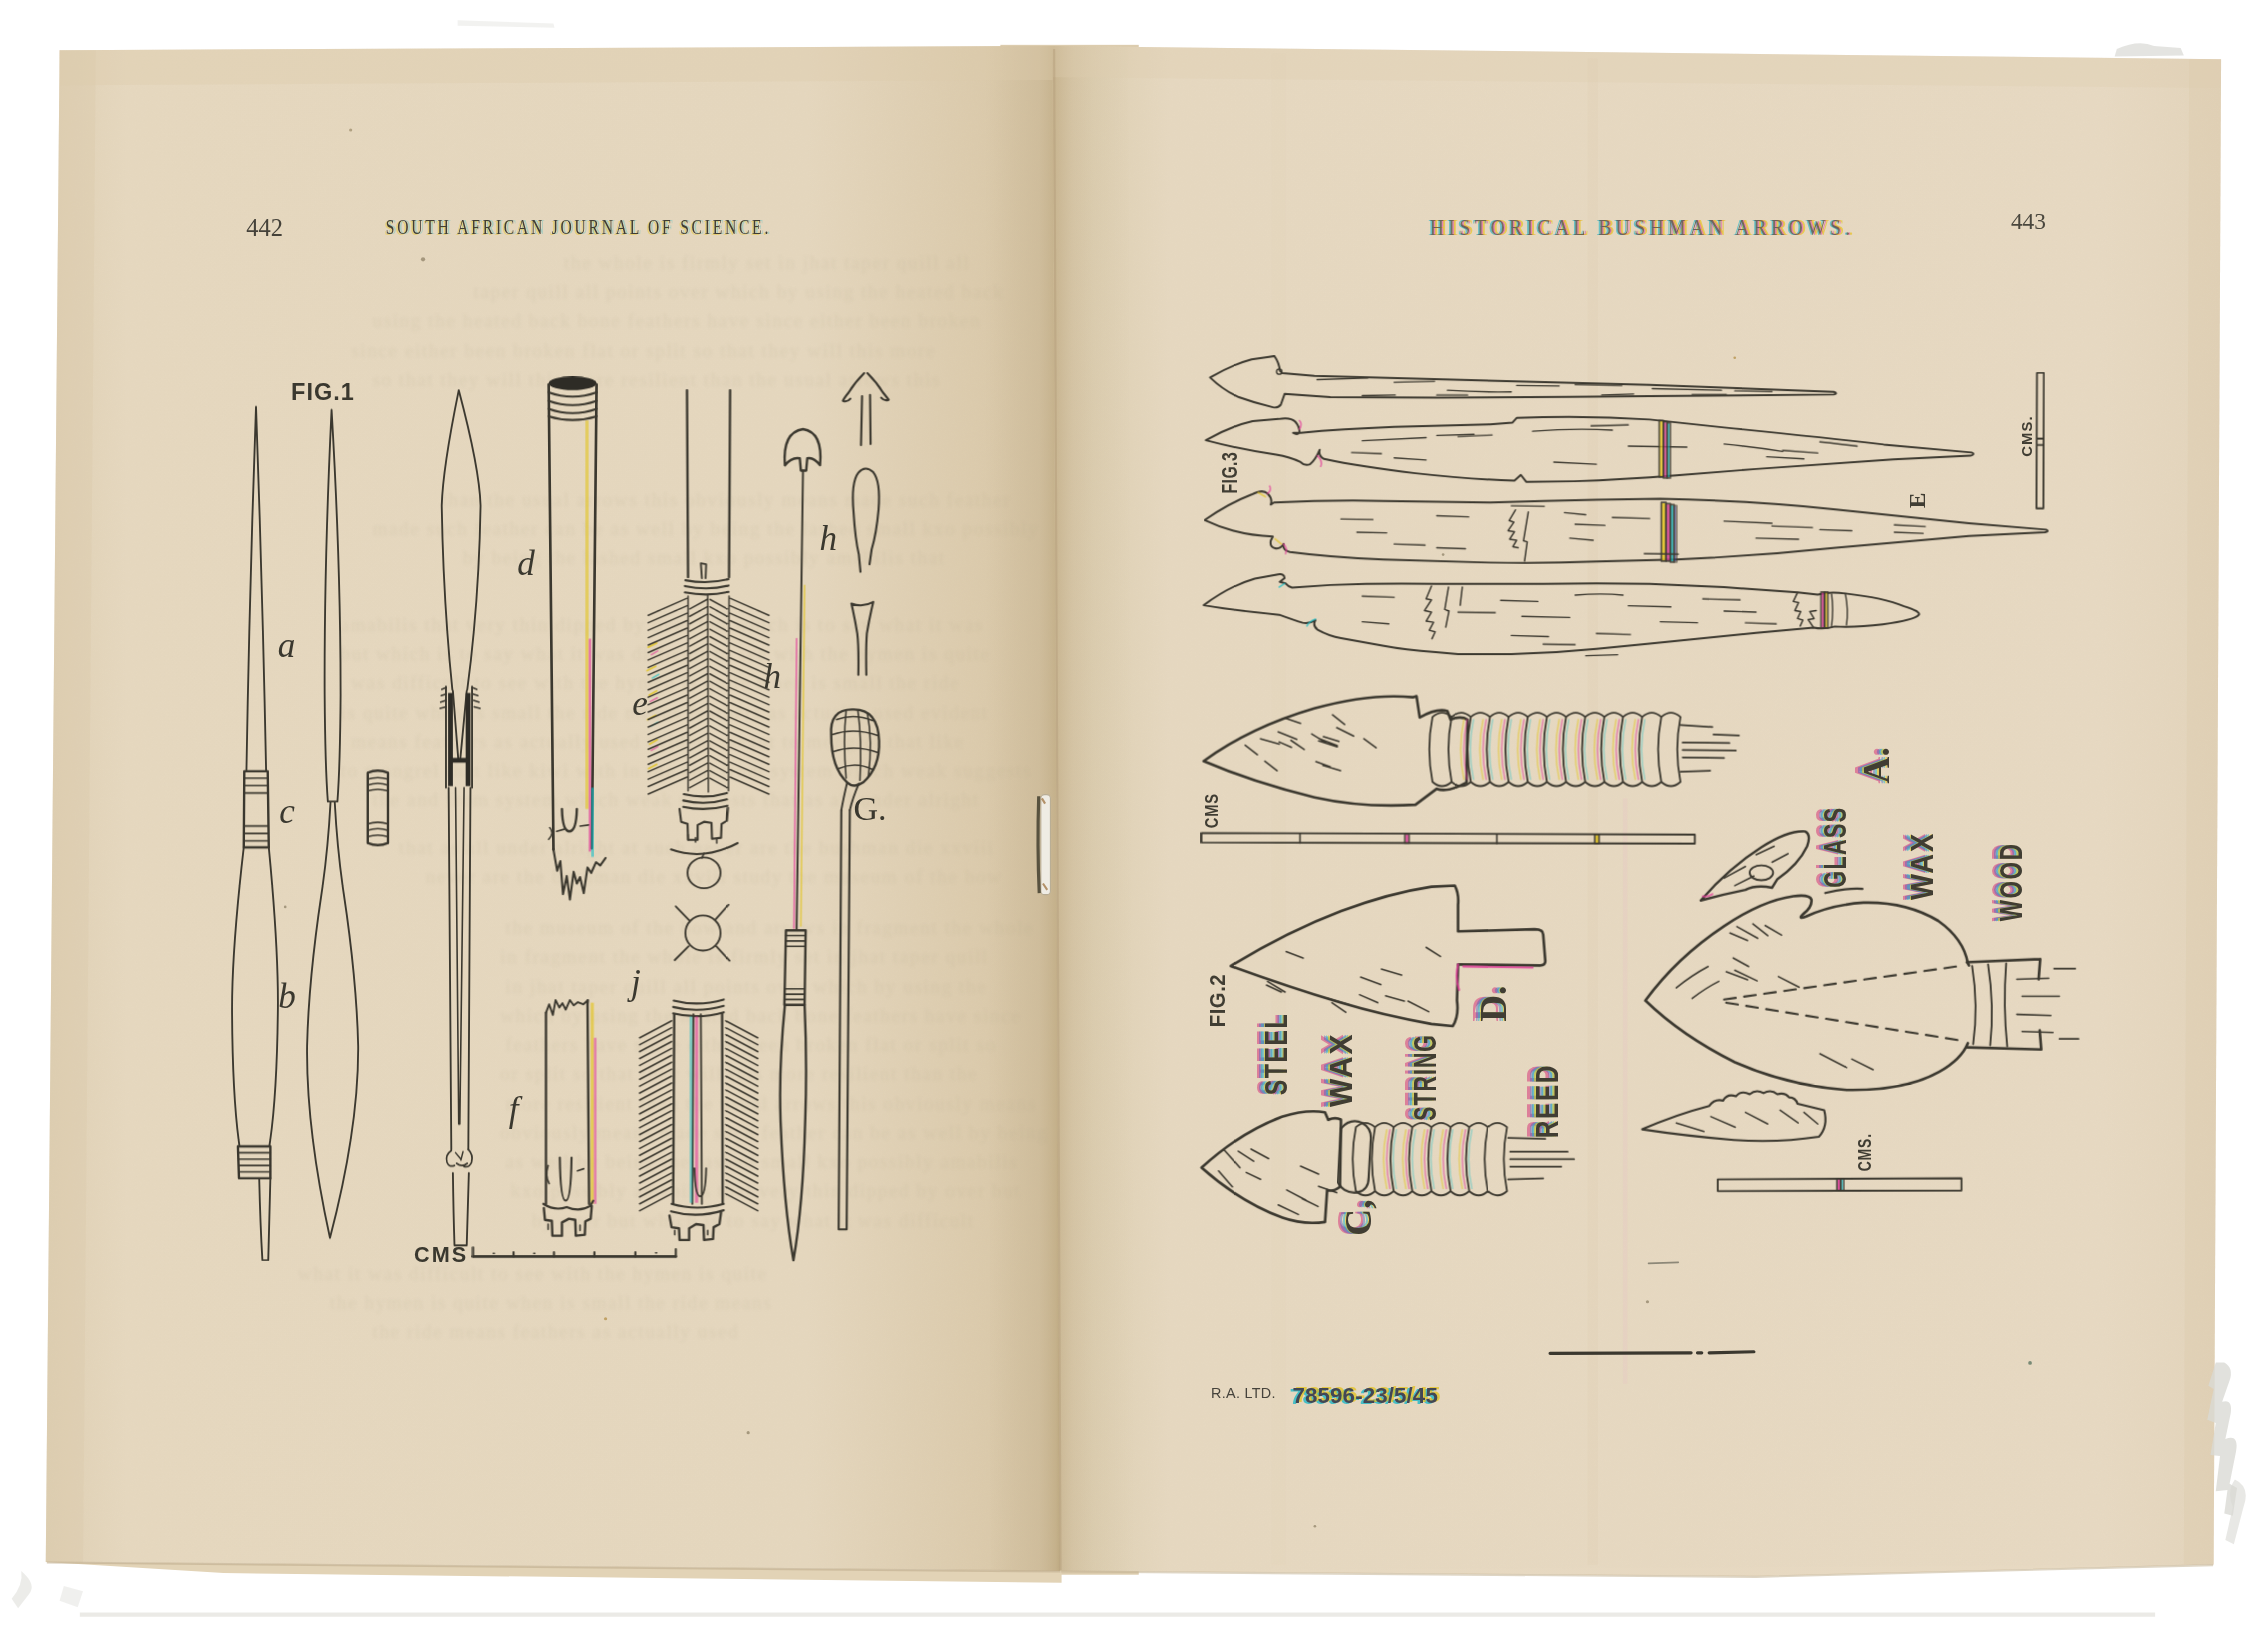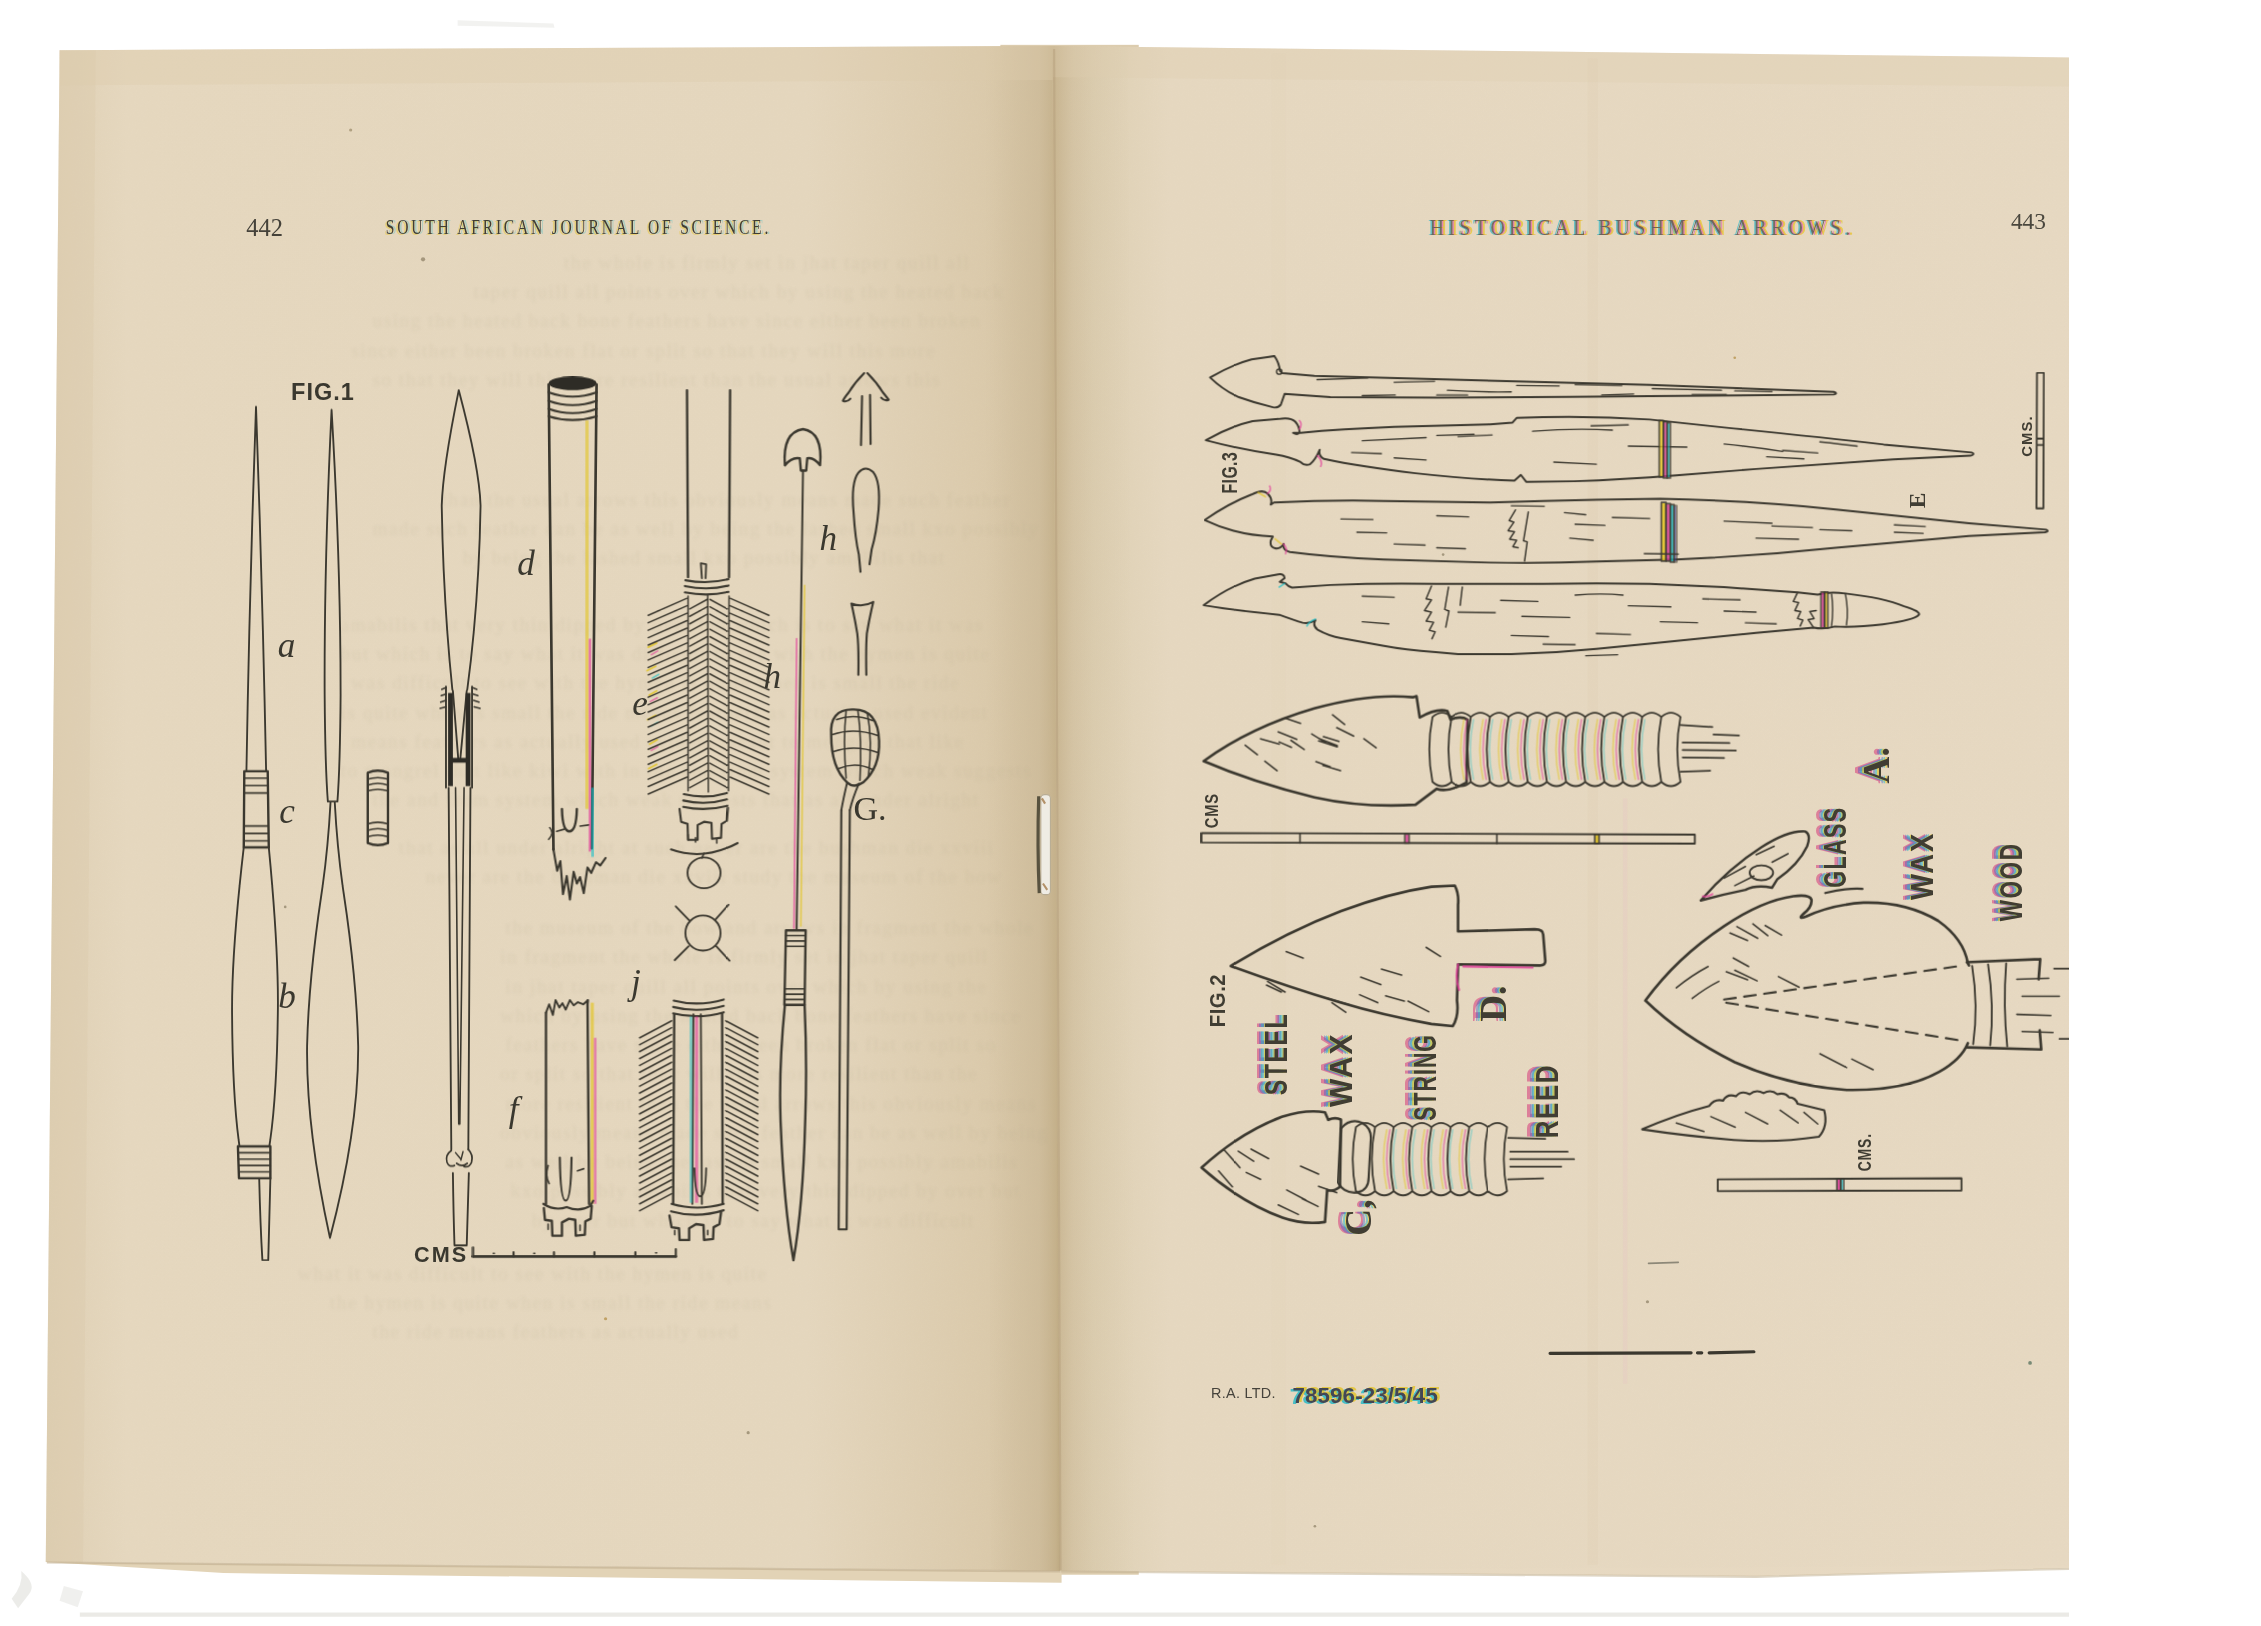--- a/index.html
+++ b/index.html
@@ -1,16 +1,16 @@
 <!DOCTYPE html>
 <html style="font-size:8.5px"><head>
 <meta charset="utf-8">
 <style>
 html,body{margin:0;padding:0;}
-#page{position:relative;width:2069px;height:1627px;background:#ffffff;overflow:hidden;font-family:"Liberation Serif",serif;text-decoration:underline;}
+#page{position:relative;width:2261px;height:1627px;background:#ffffff;overflow:hidden;font-family:"Liberation Serif",serif;text-decoration:underline;}
 svg{position:absolute;top:0;left:0;}
 </style>
 </head>
 <body>
 <div id="page">
 <svg width="2261" height="1627" viewBox="0 0 4249 3057">
 <defs>
 <linearGradient id="lpg" x1="0" y1="0" x2="1" y2="0">
  <stop offset="0" stop-color="#dfd0b4"></stop>
  <stop offset="0.08" stop-color="#e6d8bf"></stop>

